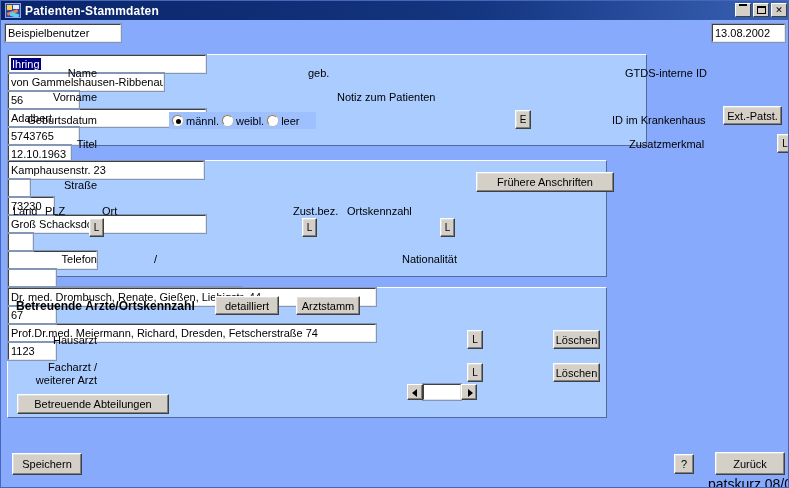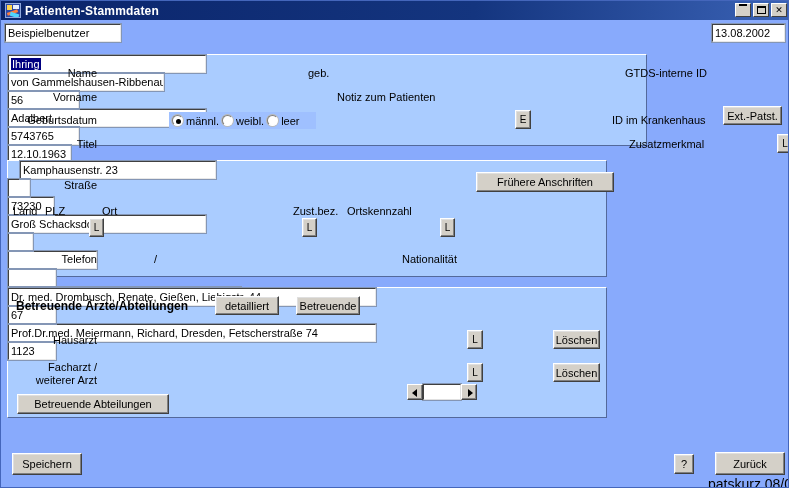--- a/index.html
+++ b/index.html
@@ -341,21 +341,21 @@
       </div>
   </div>
 
   <div class="btn" style="left:722px; top:105px; width:59px; height:19px;">
       <span>Ext.-Patst.</span>
     </div>
 
   <div class="panel" style="left:6px; top:159px; width:600px; height:117px;">
 
     <div class="lbl r" style="left:15px; top:18px; width:74px;">Straße</div>
-    <div class="tf" style="left:92px; top:15px; width:196px; height:18px;margin-left:12px;">Kamphausenstr. 23</div>
+    <div class="tf" style="left:92px; top:15px; width:196px; height:18px;">Kamphausenstr. 23</div>
 
     <div class="btn" style="left:468px; top:11px; width:138px; height:20px;">
         <span>Frühere Anschriften</span>
       </div>
 
     <div class="lbl" style="left:5px; top:44px;">Land</div>
     <div class="lbl" style="left:37px; top:44px;">PLZ</div>
     <div class="lbl" style="left:94px; top:44px;">Ort</div>
     <div class="lbl" style="left:285px; top:44px;">Zust.bez.</div>
     <div class="lbl" style="left:339px; top:44px;">Ortskennzahl</div>
@@ -378,26 +378,26 @@
     <div class="lbl r" style="left:25px; top:92px; width:64px;">Telefon</div>
     <div class="tf" style="left:92px; top:89px; width:48px; height:18px;"></div>
     <div class="lbl" style="left:146px; top:92px;">/</div>
     <div class="tf" style="left:155px; top:89px; width:233px; height:18px;"></div>
     <div class="lbl" style="left:394px; top:92px;">Nationalität</div>
     <div class="tf" style="left:452px; top:89px; width:31px; height:18px;">05</div>
   </div>
 
   <div class="panel" style="left:6px; top:286px; width:600px; height:131px;">
 
-    <div class="section-title" style="left:8px; top:11px;">Betreuende Ärzte/Abteilungen</div>
+    <div class="section-title" style="left:8px; top:11px;">Betreuende Ärzte/Ortskennzahl</div>
     <div class="btn" style="left:207px; top:8px; width:64px; height:19px;">
         <span>detailliert</span>
       </div>
     <div class="btn" style="left:288px; top:8px; width:64px; height:19px;">
-        <span>Betreuende</span>
+        <span>Arztstamm</span>
       </div>
 
     <div class="lbl r" style="left:20px; top:46px; width:69px;">Hausarzt</div>
     <div class="tf" style="left:91px; top:43px; width:368px; height:18px;">Dr. med. Drombusch, Renate, Gießen, Liebigstr. 44</div>
     <div class="btn sq" style="left:459px; top:42px; width:16px; height:19px;">
         <span>L</span>
       </div>
     <div class="tf" style="left:491px; top:43px; width:48px; height:18px;">67</div>
     <div class="btn" style="left:545px; top:42px; width:47px; height:19px;">
         <span>Löschen</span>

